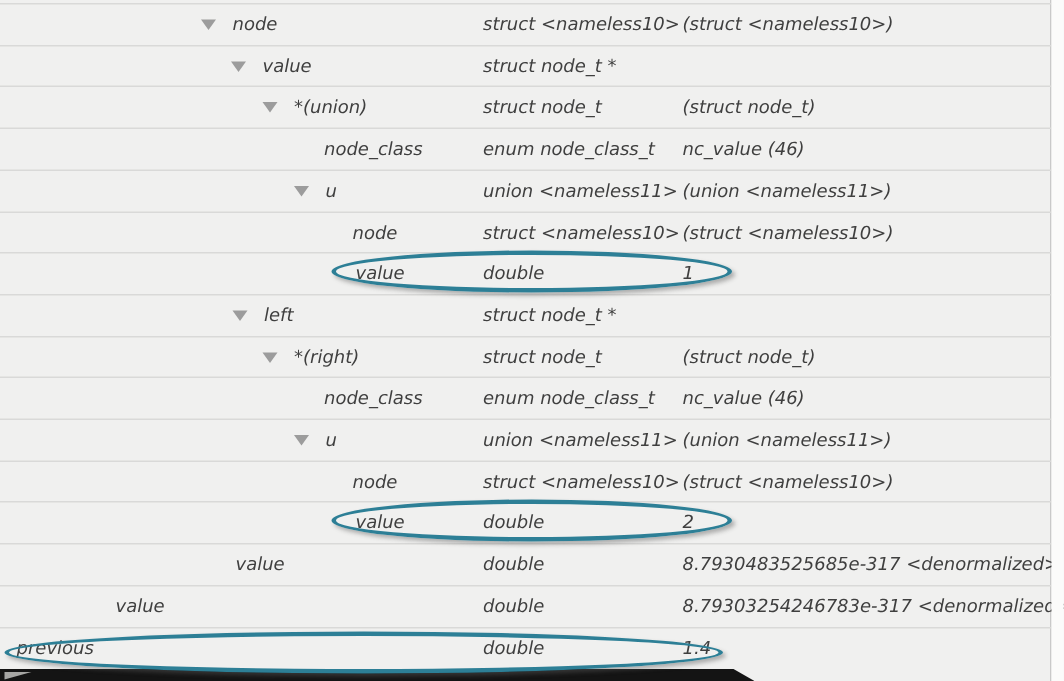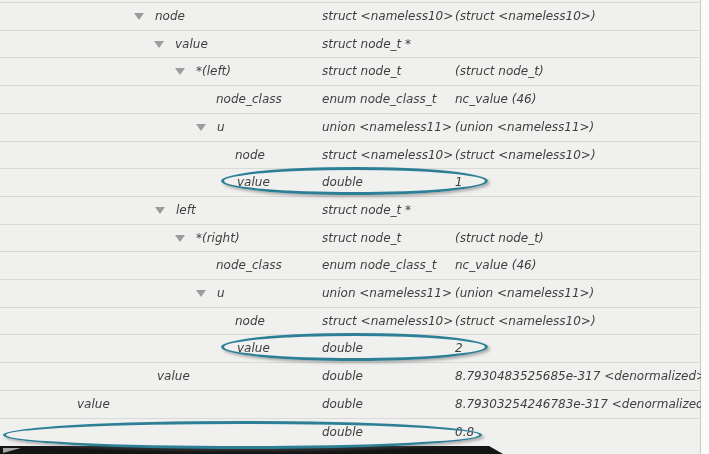--- a/index.html
+++ b/index.html
@@ -37,21 +37,21 @@
         <span class="cell" style="left: 322px;">struct &lt;nameless10&gt;</span>
         <span class="cell" style="left: 455px;">(struct &lt;nameless10&gt;)</span>
       </div>
       <div class="row" style="top: 29.7px;">
         <span class="tri" style="left: 154px;"></span>
         <span class="cell" style="left: 175px;">value</span>
         <span class="cell" style="left: 322px;">struct node_t *</span>
       </div>
       <div class="row" style="top: 57.4px;">
         <span class="tri" style="left: 175px;"></span>
-        <span class="cell" style="left: 196px;">*(left)</span>
+        <span class="cell" style="left: 196px;">*(union)</span>
         <span class="cell" style="left: 322px;">struct node_t</span>
         <span class="cell" style="left: 455px;">(struct node_t)</span>
       </div>
       <div class="row" style="top: 85.1px;">
         <span class="cell" style="left: 216px;">node_class</span>
         <span class="cell" style="left: 322px;">enum node_class_t</span>
         <span class="cell" style="left: 455px;">nc_value (46)</span>
       </div>
       <div class="row" style="top: 112.8px;">
         <span class="tri" style="left: 196px;"></span>
@@ -107,21 +107,22 @@
         <span class="cell" style="left: 157px;">value</span>
         <span class="cell" style="left: 322px;">double</span>
         <span class="cell" style="left: 455px;">8.7930483525685e-317 &lt;denormalized&gt;</span>
       </div>
       <div class="row" style="top: 389.8px;">
         <span class="cell" style="left: 77px;">value</span>
         <span class="cell" style="left: 322px;">double</span>
         <span class="cell" style="left: 455px;">8.79303254246783e-317 &lt;denormalized&gt;</span>
       </div>
       <div class="row" style="top: 417.5px;">
+        <span class="cell" style="left: 11px;">previous</span>
         <span class="cell" style="left: 322px;">double</span>
-        <span class="cell" style="left: 455px;">0.8</span>
+        <span class="cell" style="left: 455px;">1.4</span>
       </div>
       <div class="ellipse" style="border: 3px solid rgb(45, 127, 150); left: 3px; width: 479px; top: 420.5px; height: 28px;"></div>
     </div>
   <div class="right-gutter"></div>
   <div class="blackbar"></div>
   <div class="grip"></div>
 </div>
 
 </body></html>

